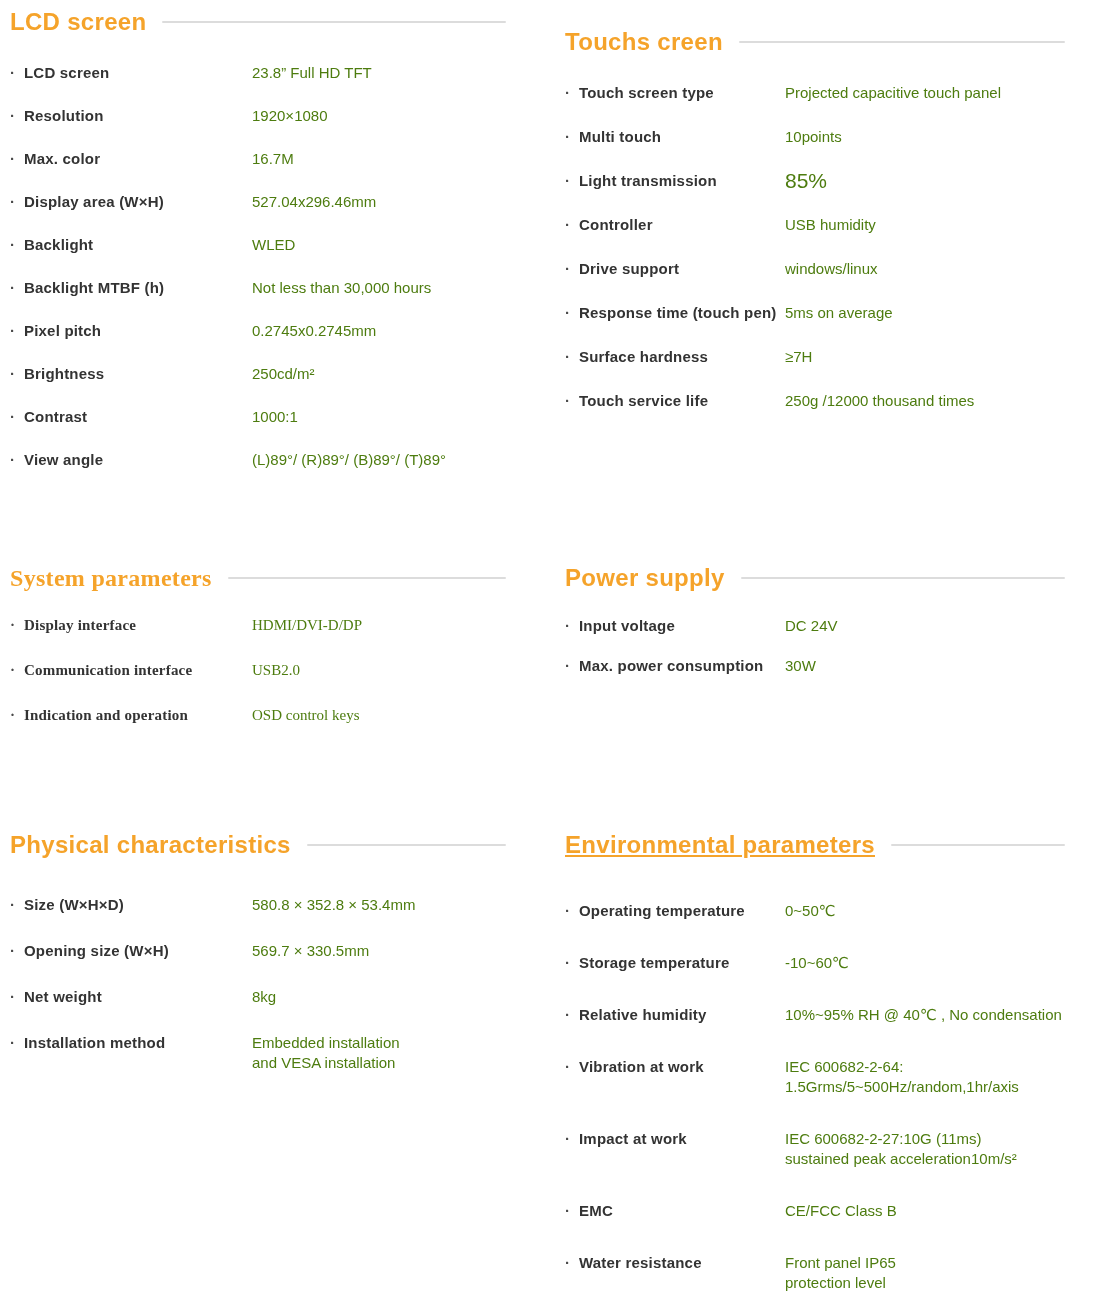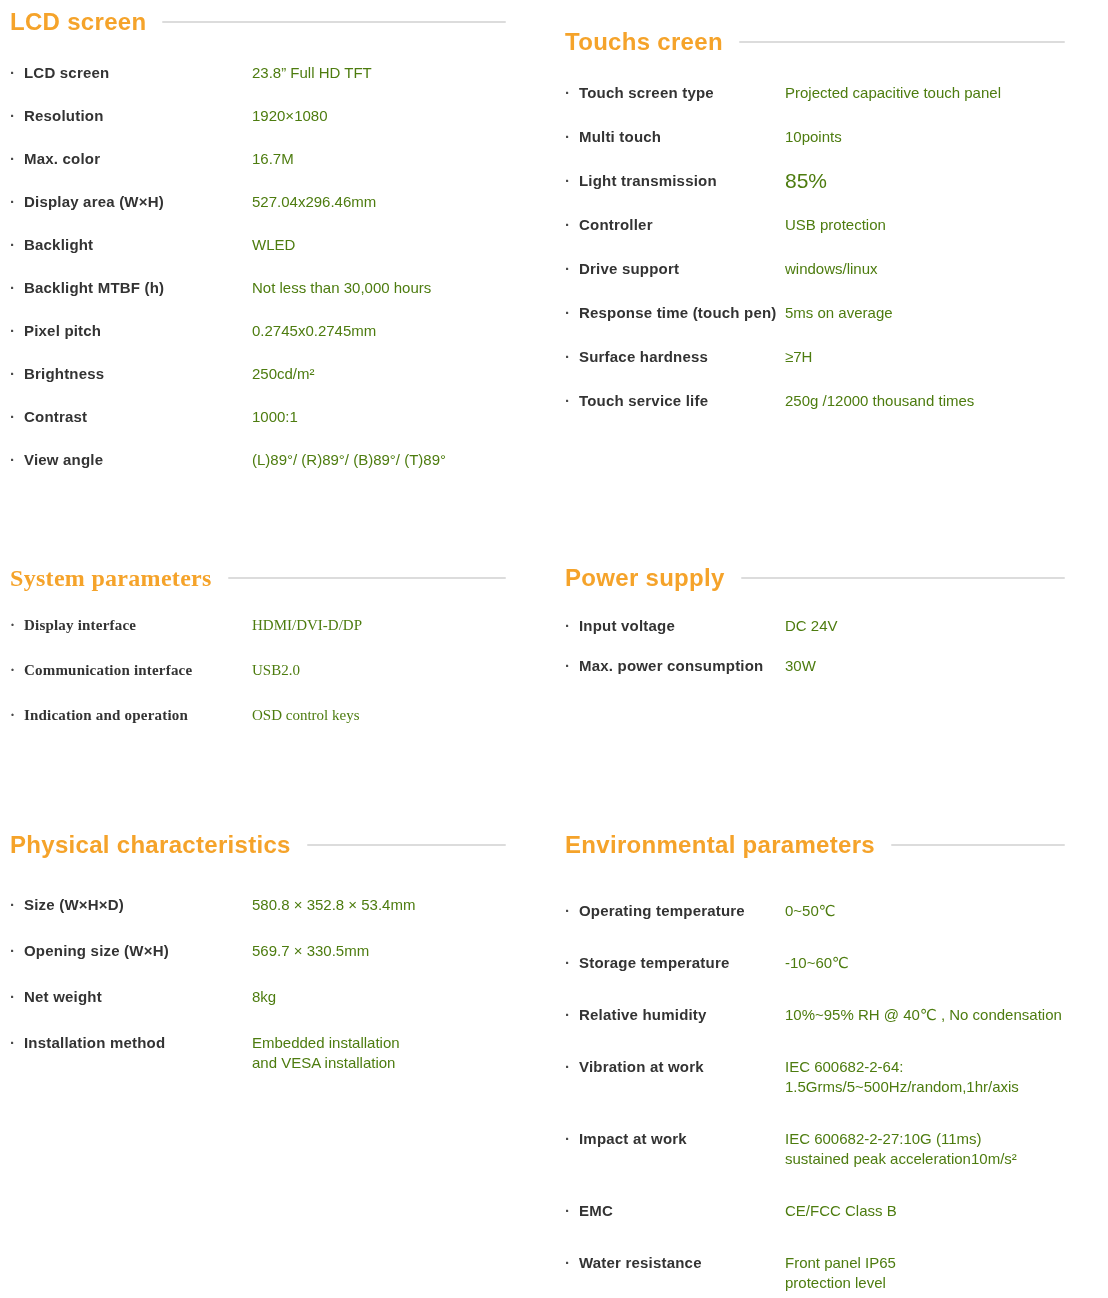--- a/index.html
+++ b/index.html
@@ -8,21 +8,21 @@
     font-family:"Liberation Sans","DejaVu Sans",sans-serif;
     -webkit-font-smoothing:antialiased;
   }
   .section{position:absolute;}
   #sec-lcd        {left:10px;  top:8px;   width:496px;}
   #sec-touch      {left:565px; top:8px;   width:500px;margin-top:20px;}
   #sec-system     {left:10px;  top:564px; width:496px;font-family:Liberation Serif, serif;}
   #sec-power      {left:565px; top:564px; width:500px;}
   #sec-physical   {left:10px;  top:831px; width:496px;}
   #sec-environment{left:565px; top:831px; width:535px;}
-  #sec-environment h2{width:500px;}
+  #sec-environment h2{width:500px;text-decoration:underline;}
 
   h2{
     display:flex;align-items:center;margin:0;
     font-size:24px;line-height:28px;font-weight:700;
     color:#F5A32A;letter-spacing:.3px;white-space:nowrap;
   }
   .rule{flex:1;height:2px;background:#dcdcdc;margin-left:16px;border-radius:1px;}
 
   .rows{margin-top:27px;}
   #sec-system .rows{margin-top:23px;}
@@ -126,21 +126,21 @@
           <span class="value">10points</span>
         </div>
         <div class="row">
           <span class="bullet">·</span>
           <span class="label">Light transmission</span>
           <span class="value em">85%</span>
         </div>
         <div class="row">
           <span class="bullet">·</span>
           <span class="label">Controller</span>
-          <span class="value">USB protection</span>
+          <span class="value">USB humidity</span>
         </div>
         <div class="row">
           <span class="bullet">·</span>
           <span class="label">Drive support</span>
           <span class="value">windows/linux</span>
         </div>
         <div class="row">
           <span class="bullet">·</span>
           <span class="label">Response time (touch pen)</span>
           <span class="value">5ms on average</span>

